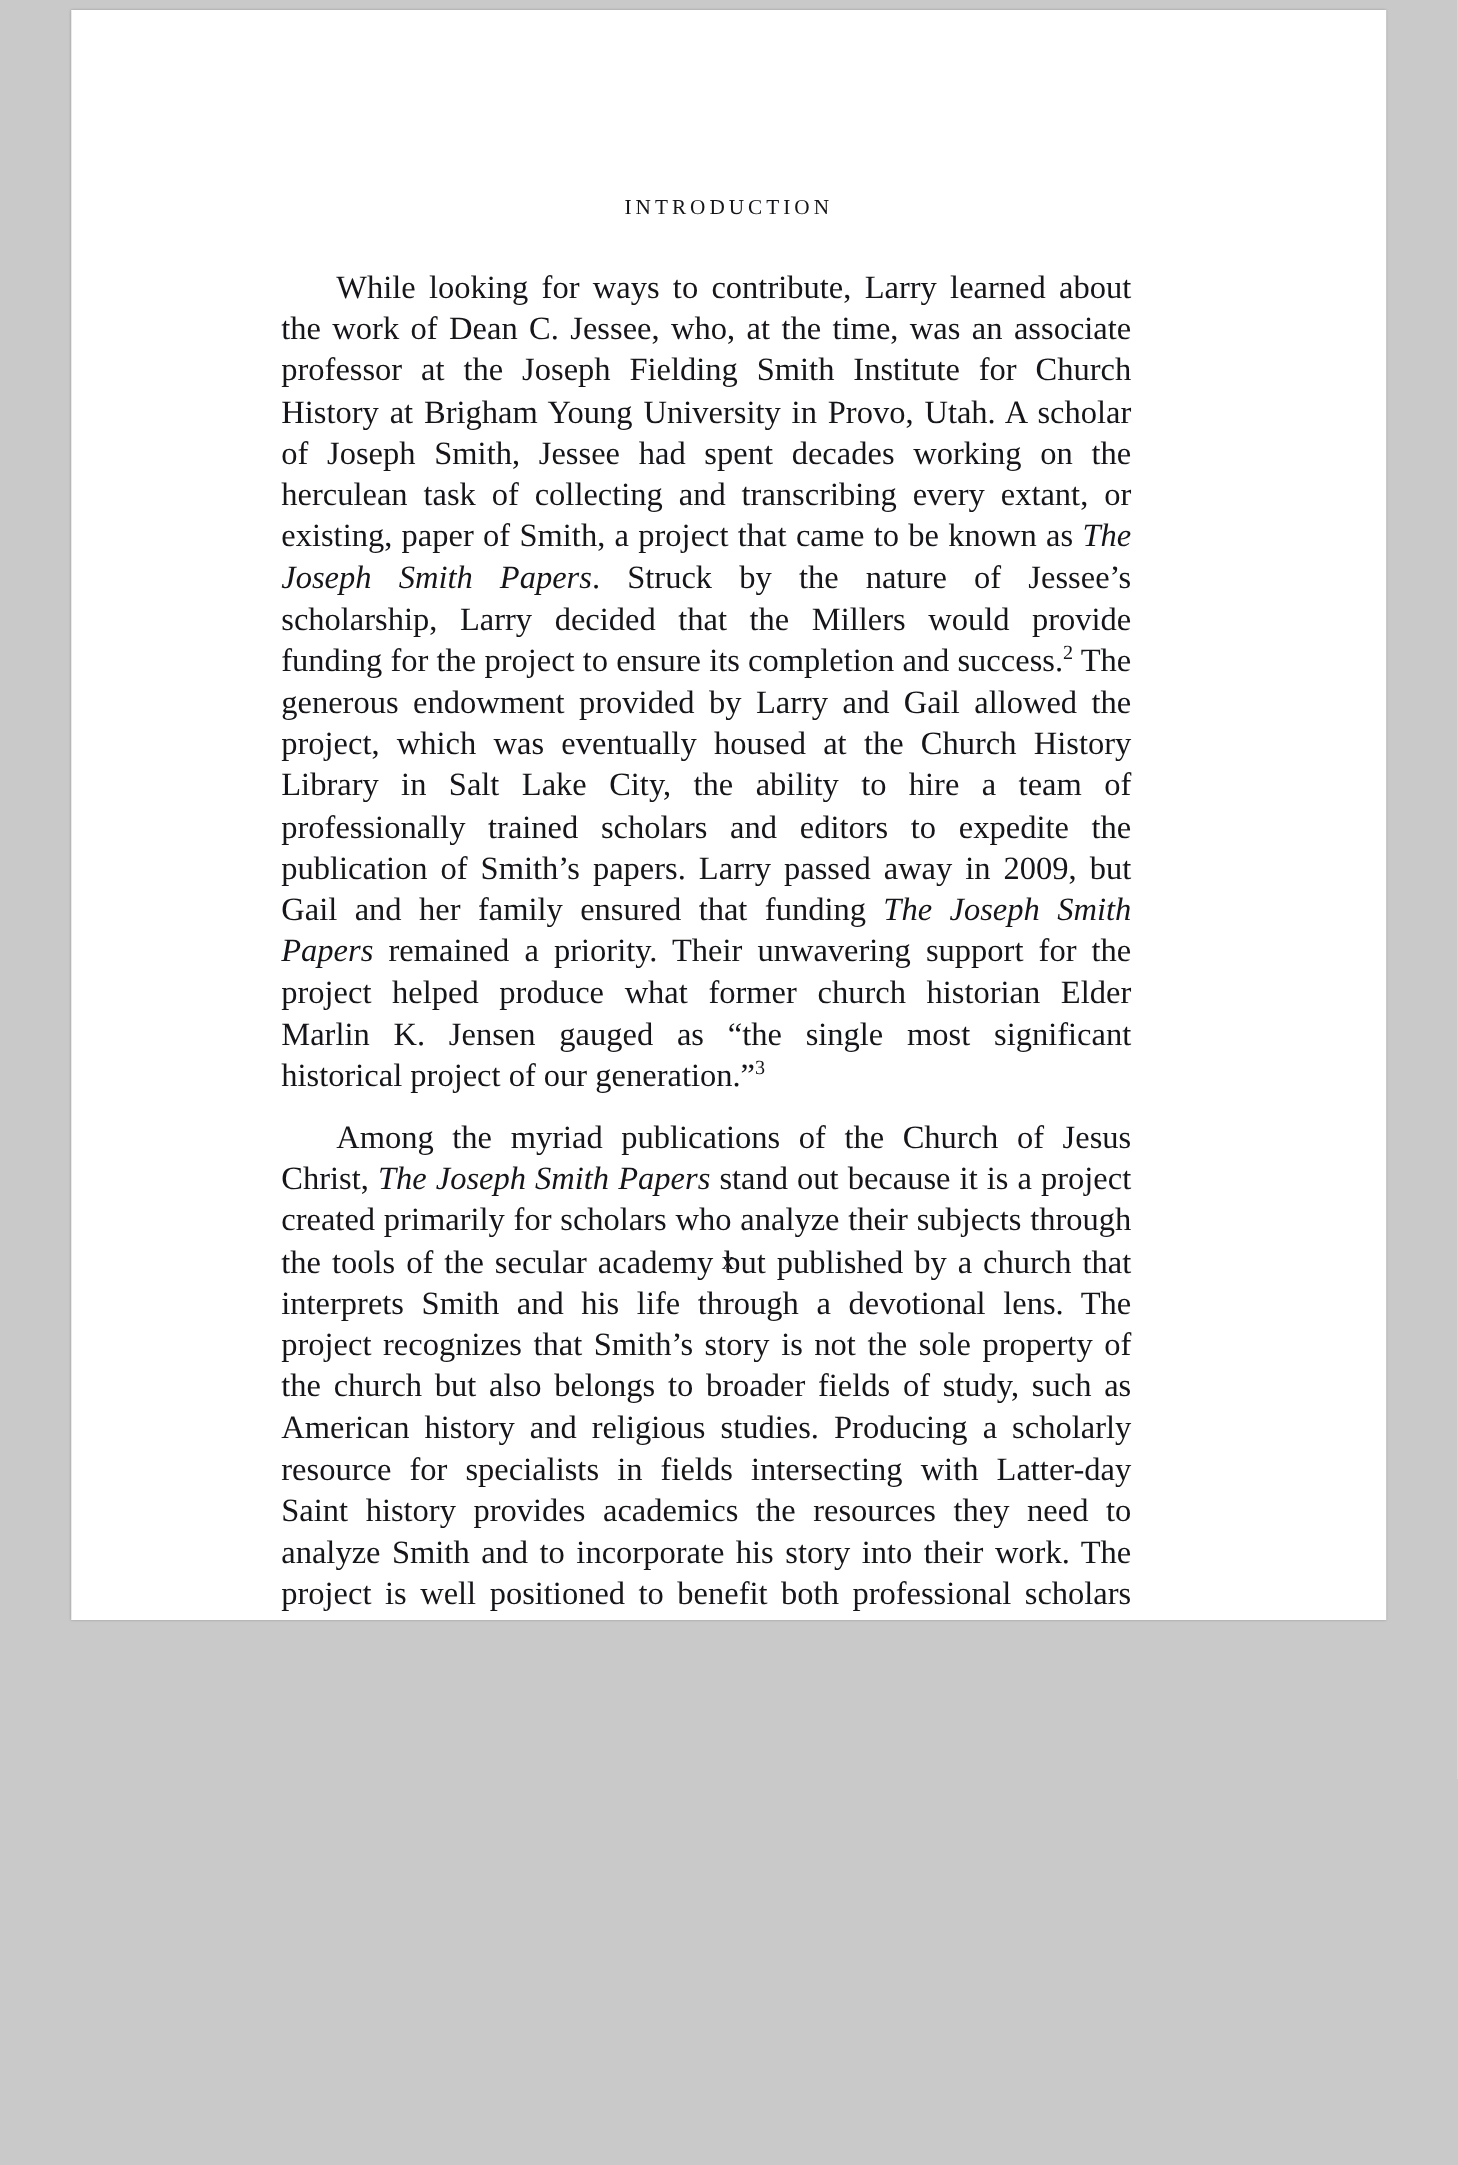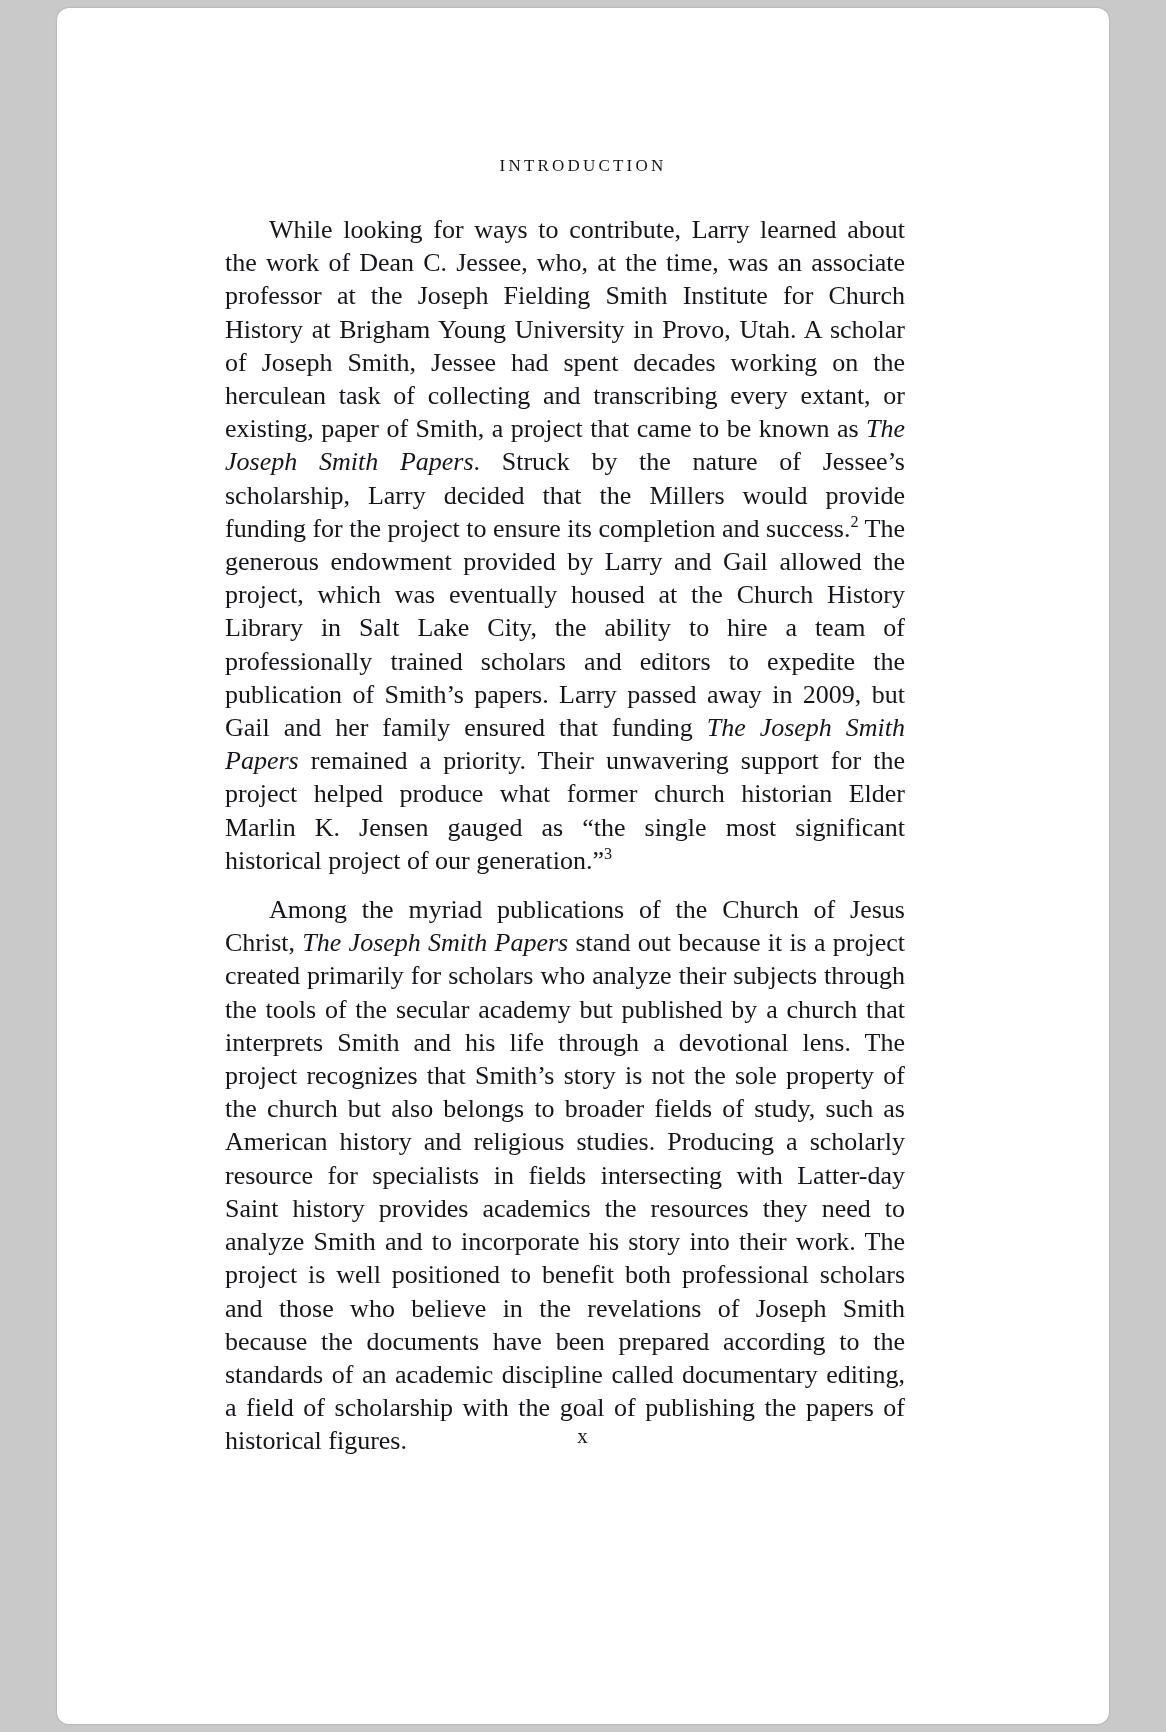--- a/index.html
+++ b/index.html
@@ -10,27 +10,26 @@
   body {
     width: 1166px;
     height: 1732px;
     display: flex;
     align-items: flex-start;
     justify-content: center;
     font-family: "Liberation Serif", serif;
   }
   .page {
     width: 1052px;
-    height: 1716px;
+    height: 1288px;
     margin-top: 8px;
     background: #ffffff;
     box-shadow: 0 0 2px rgba(0,0,0,0.25);
     position: relative;
     overflow: hidden;
-    border-radius: 12px;
   }
   .running-head {
     position: absolute;
     top: 148px;
     left: 0;
     width: 100%;
     text-align: center;
     font-family: "Liberation Serif", serif;
     font-size: 17px;
     letter-spacing: 3.2px;

